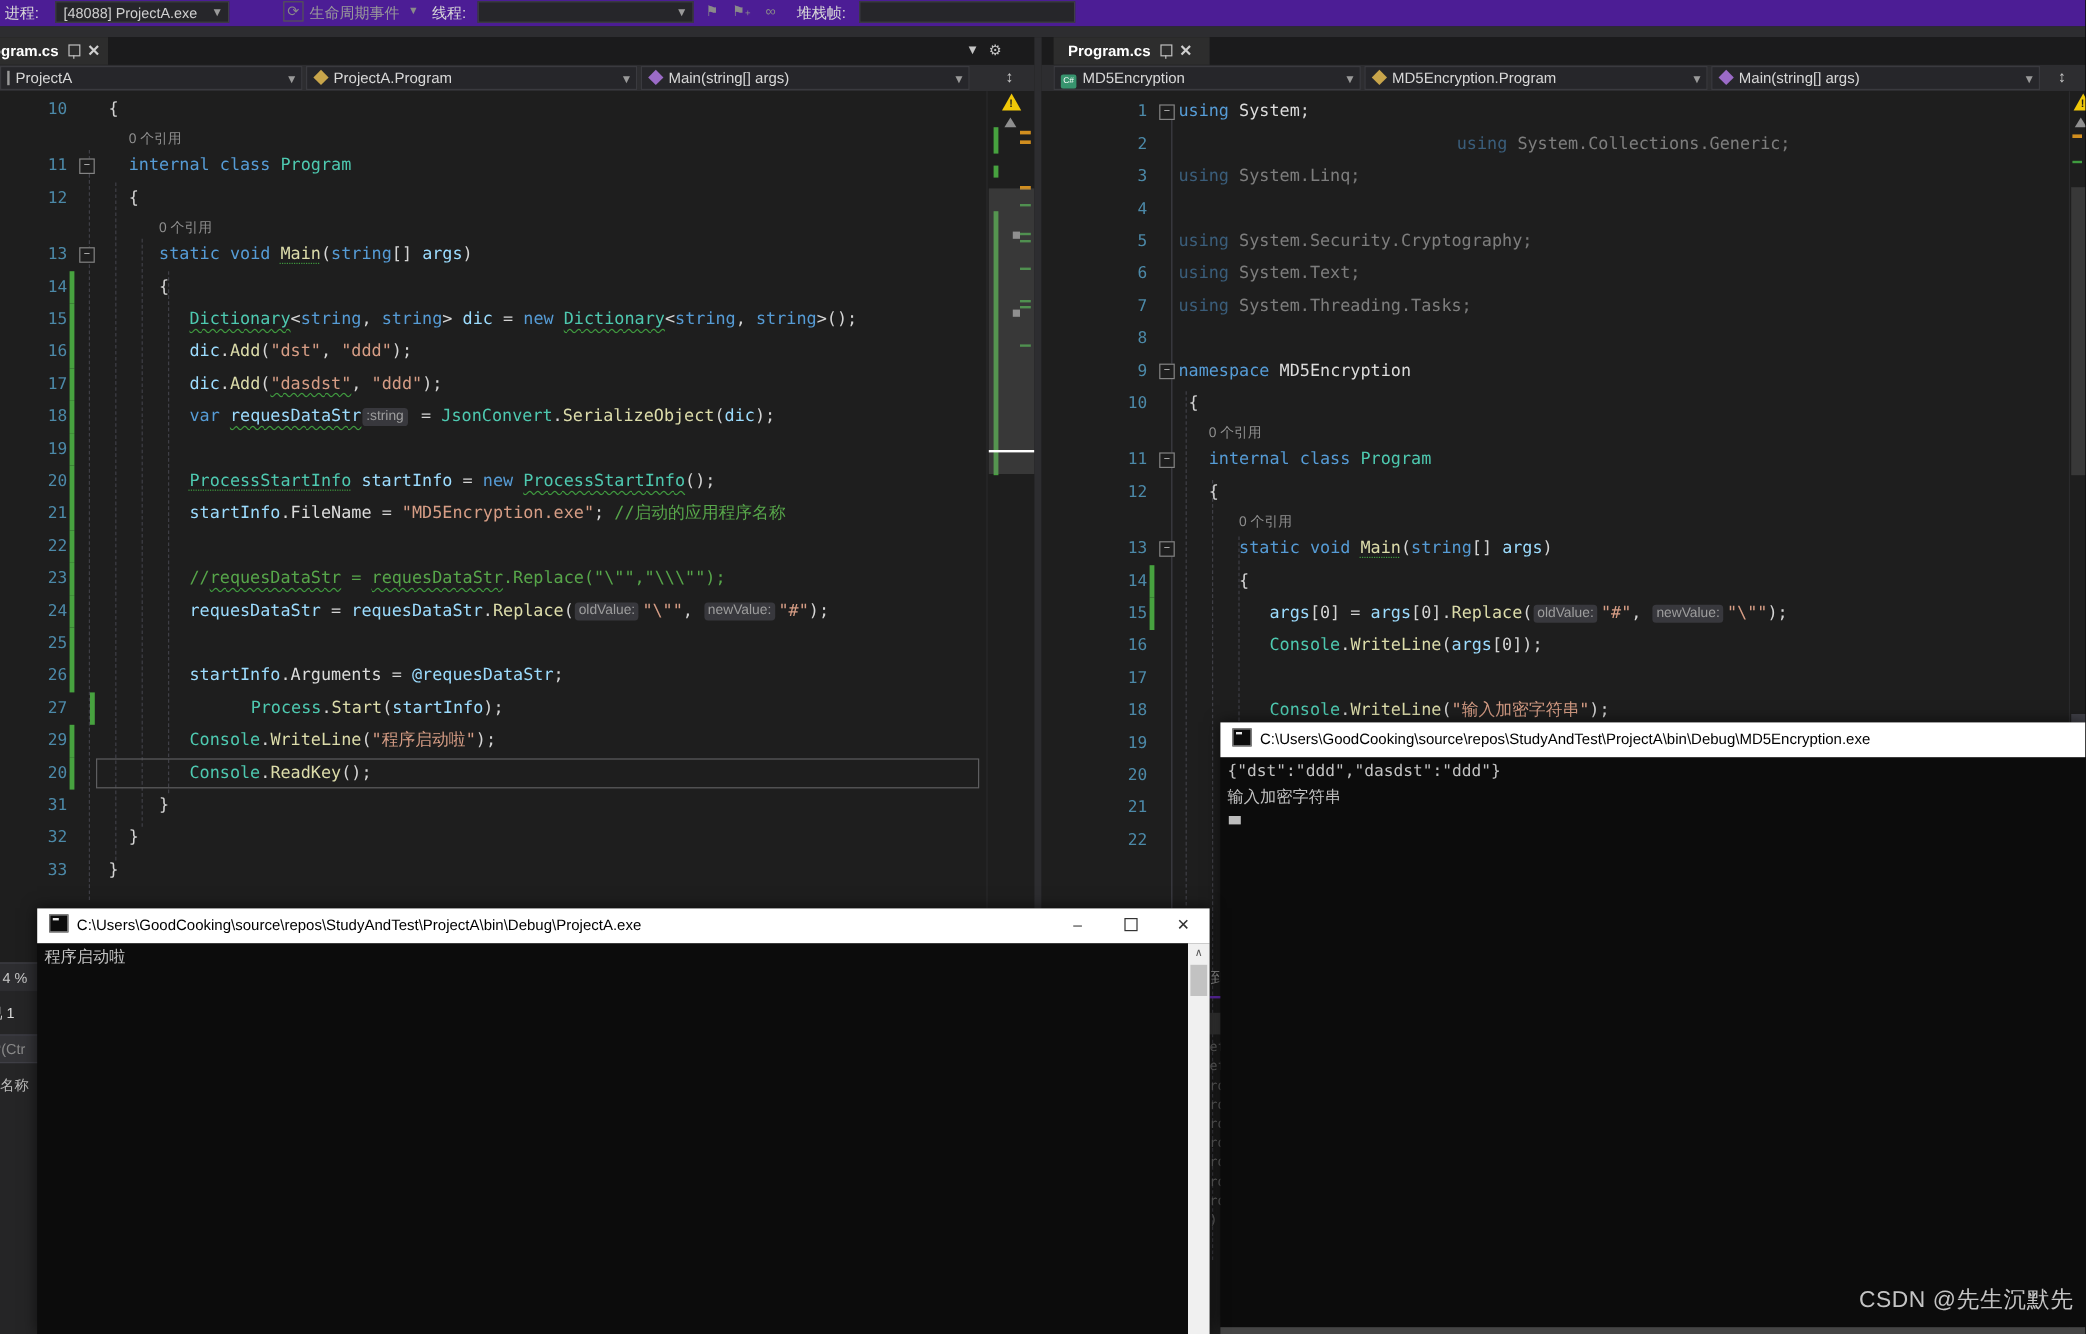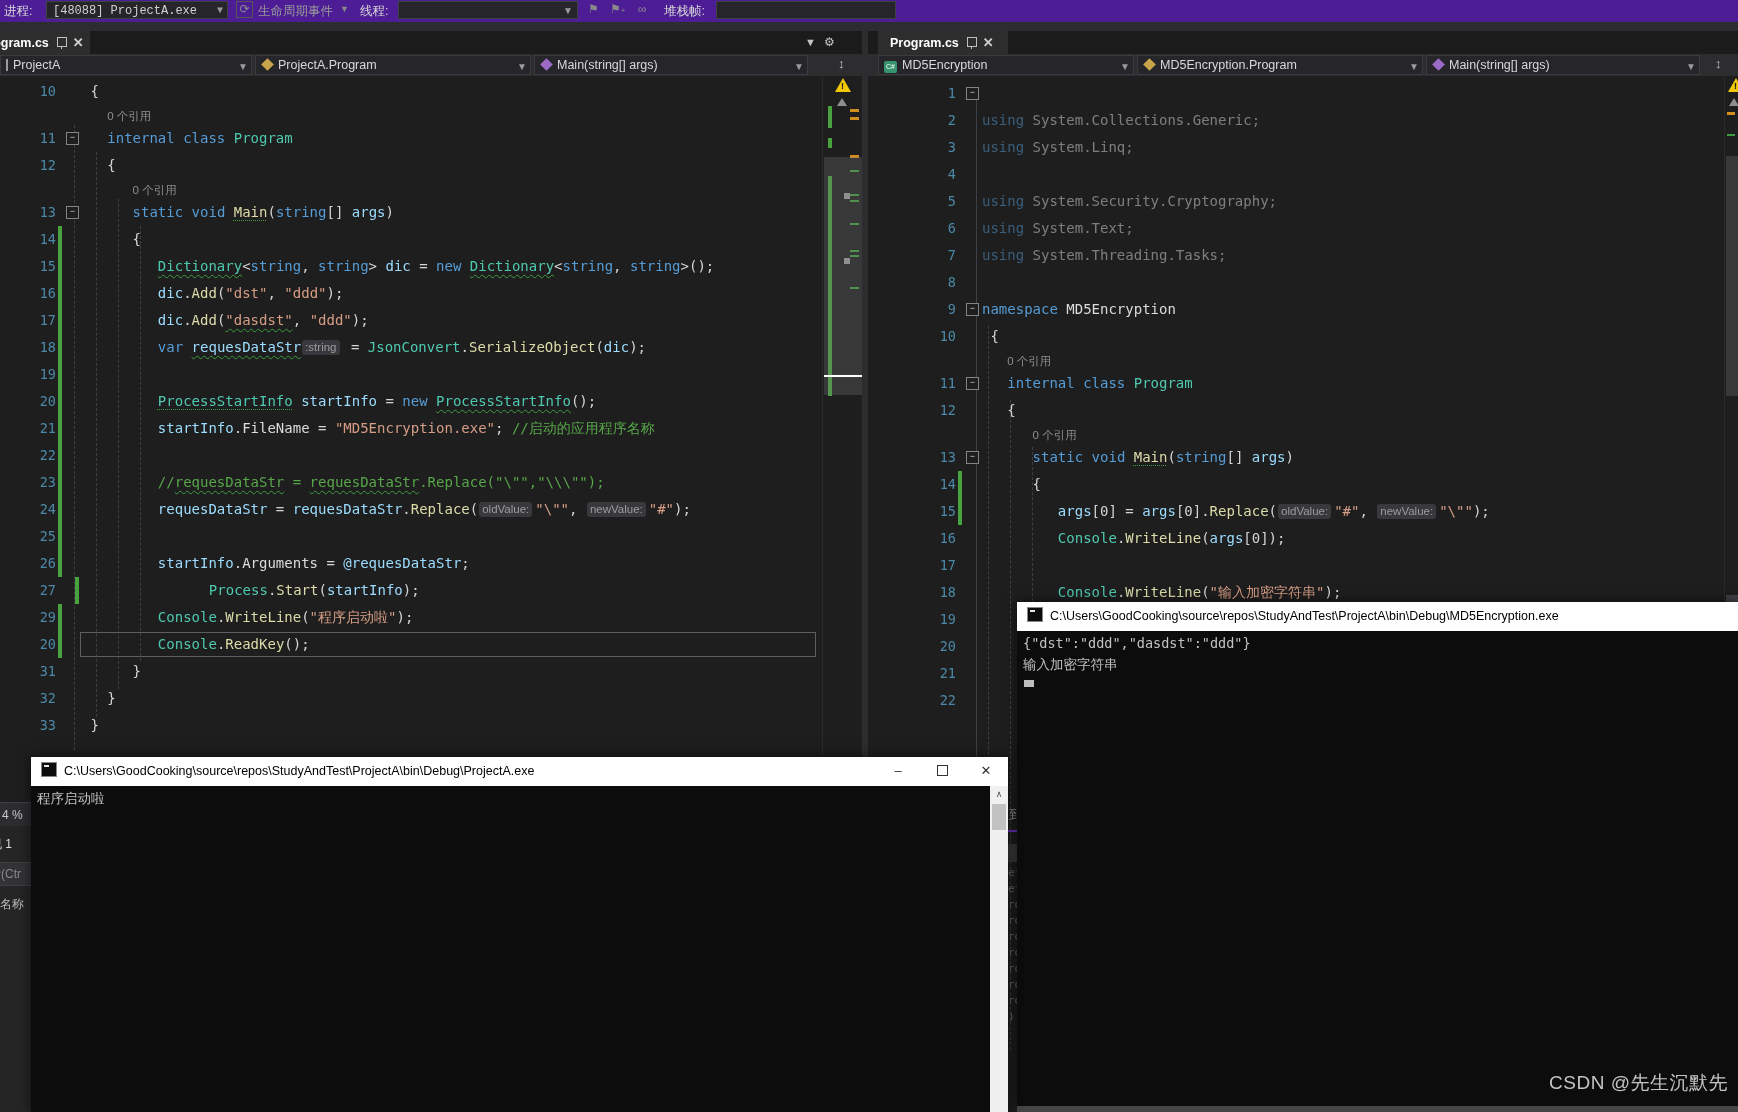--- a/index.html
+++ b/index.html
@@ -80,21 +80,21 @@
   .sliver-frag{position:absolute;color:#6a6a6a;font-family:"DejaVu Sans Mono",monospace;font-size:11px;white-space:nowrap;}
   #watermark{color:#c4c4c4;font-size:19px;letter-spacing:.5px;}
 </style>
 </head>
 <body>
 
 <div id="screen">
 
   <div id="dbgbar" class="abs">
     <span class="dbg-label" style="left:4px;">进程:</span>
-    <div class="dbg-dd" style="left:46px;width:182px;font-family:Liberation Mono, monospace;">
+    <div class="dbg-dd" style="left:46px;width:145px;">
       <span>[48088] ProjectA.exe</span>
       <span class="car">▼</span>
     </div>
     <span class="dbg-ico" style="left:236px;top:1px;border:1px solid #555;width:15px;height:15px;text-align:center;line-height:15px;">⟳</span>
     <span class="dbg-label" style="left:258px;color:#9a9a9a;">生命周期事件</span>
     <span class="dbg-ico" style="left:340px;top:4px;font-size:9px;">▼</span>
     <span class="dbg-label" style="left:360px;">线程:</span>
     <div class="dbg-dd" style="left:398px;width:180px;">
       <span class="car">▼</span>
     </div>
@@ -347,26 +347,27 @@
     <div class="iguide" style="left:120px;top:250px;height:724px;"></div>
     <div class="iguide" style="left:142px;top:324px;height:650px;"></div>
     <div class="iguide" style="left:164px;top:371px;height:310px;"></div>
     <div id="red-rows" style="position:relative;padding-top:4px;">
         <div class="ed-row" style="height: 27px; line-height: 27px;">
           <div class="cell-num" style="width: 88px;">1</div>
           <div class="cell-chg"></div>
           <div class="cell-fold">
             <div class="foldbox">−</div>
           </div>
+          <div class="cell-code" style="padding-left: 2px;"><span class="tok k">using</span><span class="tok p"> </span><span class="tok n">System</span><span class="tok p">;</span></div>
         </div>
         <div class="ed-row" style="height: 27px; line-height: 27px;">
           <div class="cell-num" style="width: 88px;">2</div>
           <div class="cell-chg"></div>
           <div class="cell-fold"></div>
-          <div class="cell-code" style="padding-left: 2px;"><span class="tok k dim">using </span><span class="tok n dim">System.Collections.Generic</span><span class="tok p dim">;</span></div>
+          <div class="cell-code" style="padding-left: 2px; text-align: center;"><span class="tok k dim">using </span><span class="tok n dim">System.Collections.Generic</span><span class="tok p dim">;</span></div>
         </div>
         <div class="ed-row" style="height: 27px; line-height: 27px;">
           <div class="cell-num" style="width: 88px;">3</div>
           <div class="cell-chg"></div>
           <div class="cell-fold"></div>
           <div class="cell-code" style="padding-left: 2px;"><span class="tok k dim">using </span><span class="tok n dim">System.Linq</span><span class="tok p dim">;</span></div>
         </div>
         <div class="ed-row" style="height: 27px; line-height: 27px;">
           <div class="cell-num" style="width: 88px;">4</div>
           <div class="cell-chg"></div>

